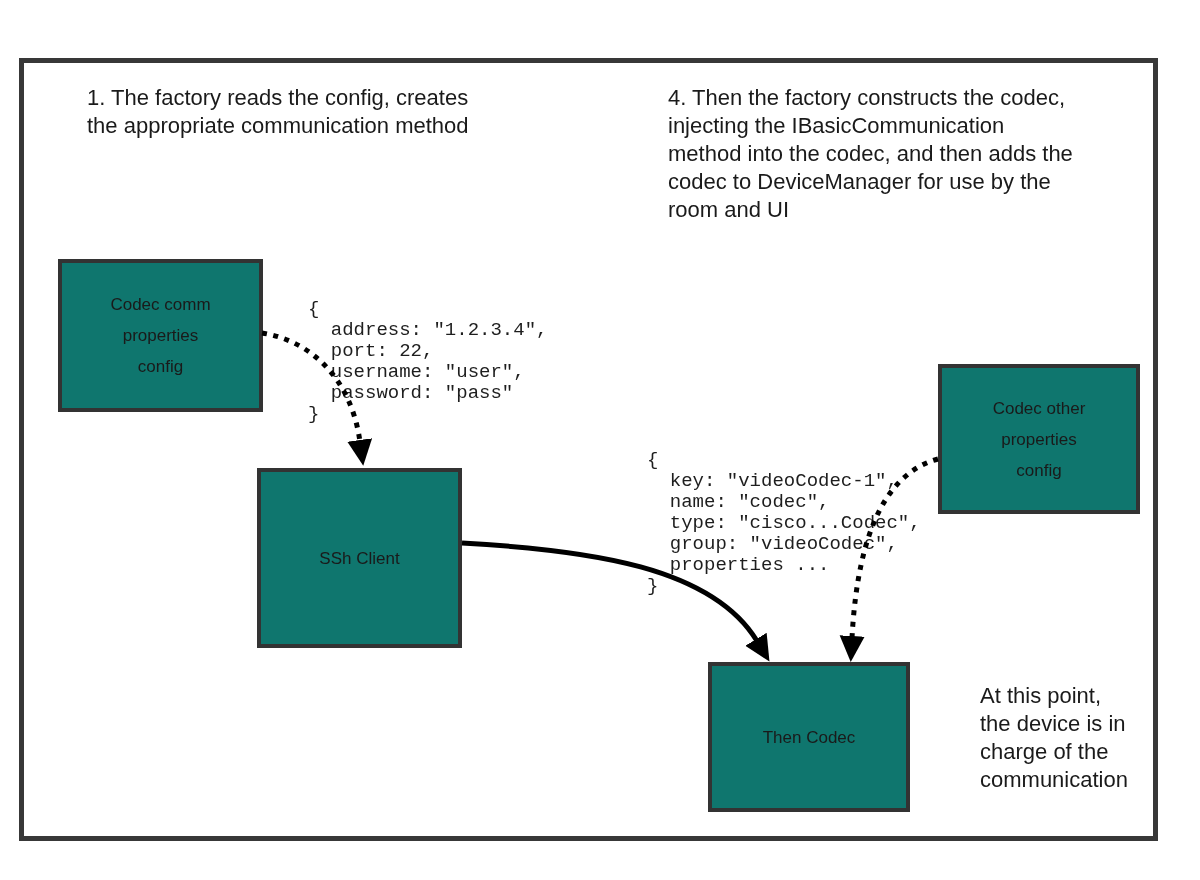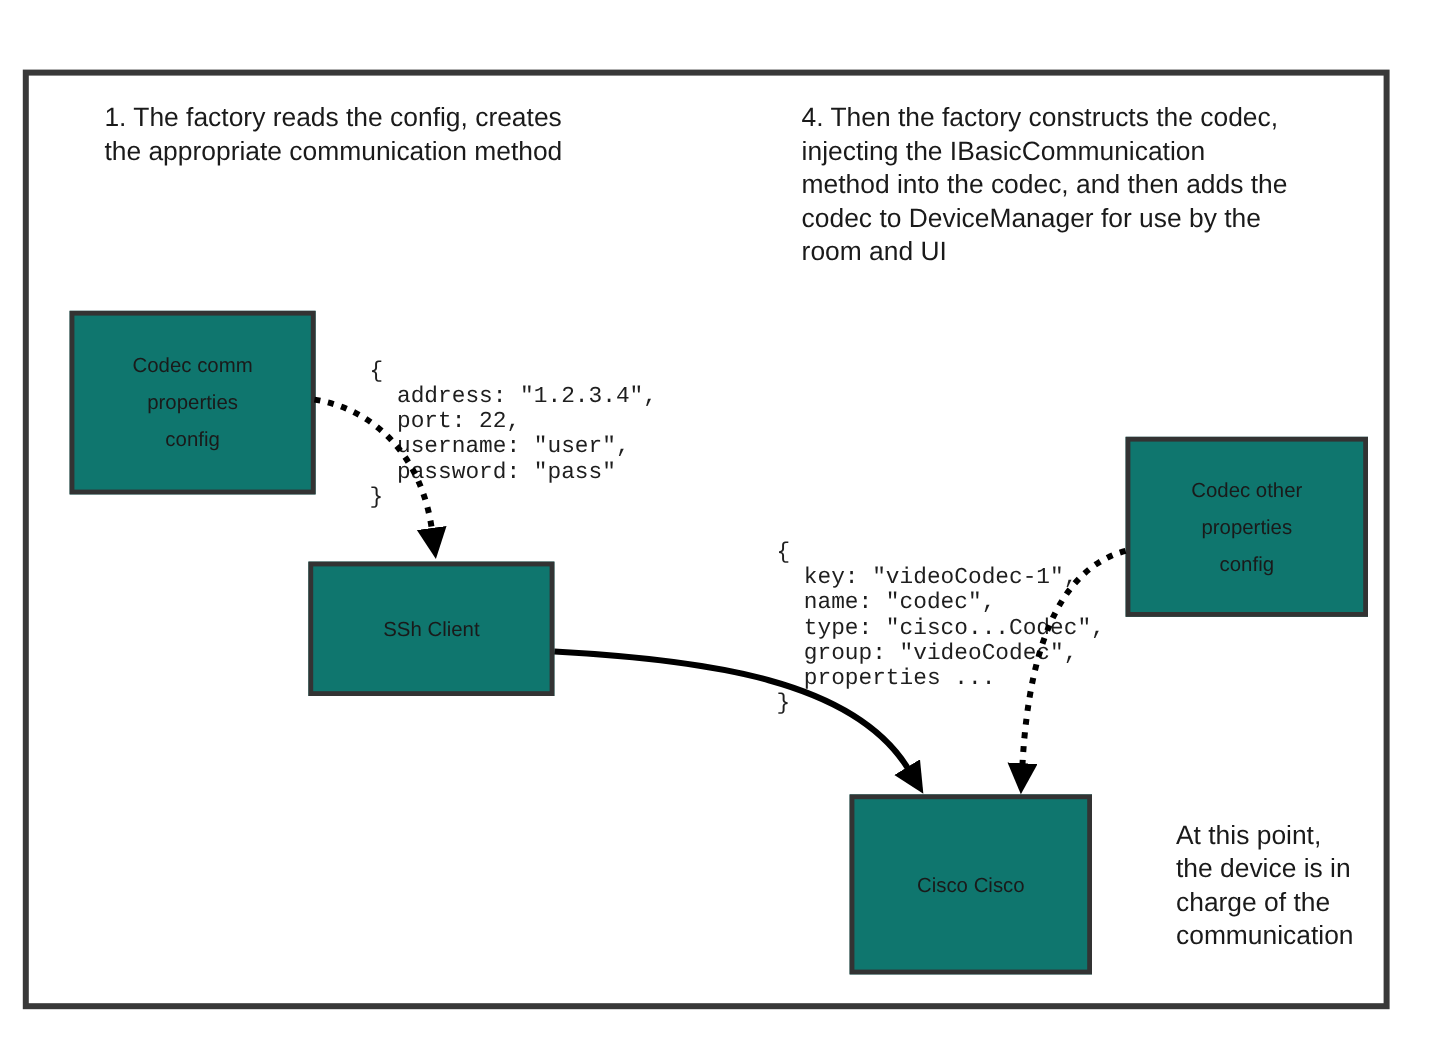--- a/index.html
+++ b/index.html
@@ -74,26 +74,26 @@
 the device is in
 charge of the
 communication</div>
 
 <div class="dbox" style="left:58px; top:259px; width:205px; height:153px;">
   <span>Codec comm
 properties
 config</span>
 </div>
 
-<div class="dbox" style="left:257px; top:468px; width:205px; height:112px;">
+<div class="dbox" style="left:257px; top:468px; width:205px; height:180px;">
   <span>SSh Client</span>
 </div>
 
 <div class="dbox" style="left:708px; top:662px; width:202px; height:150px;">
-  <span>Cisco Cisco</span>
+  <span>Then Codec</span>
 </div>
 
 <div class="dbox" style="left:938px; top:364px; width:202px; height:150px;">
   <span>Codec other
 properties
 config</span>
 </div>
 
 <div class="code" style="left:308px; top:299px;">{
   address: "1.2.3.4",

